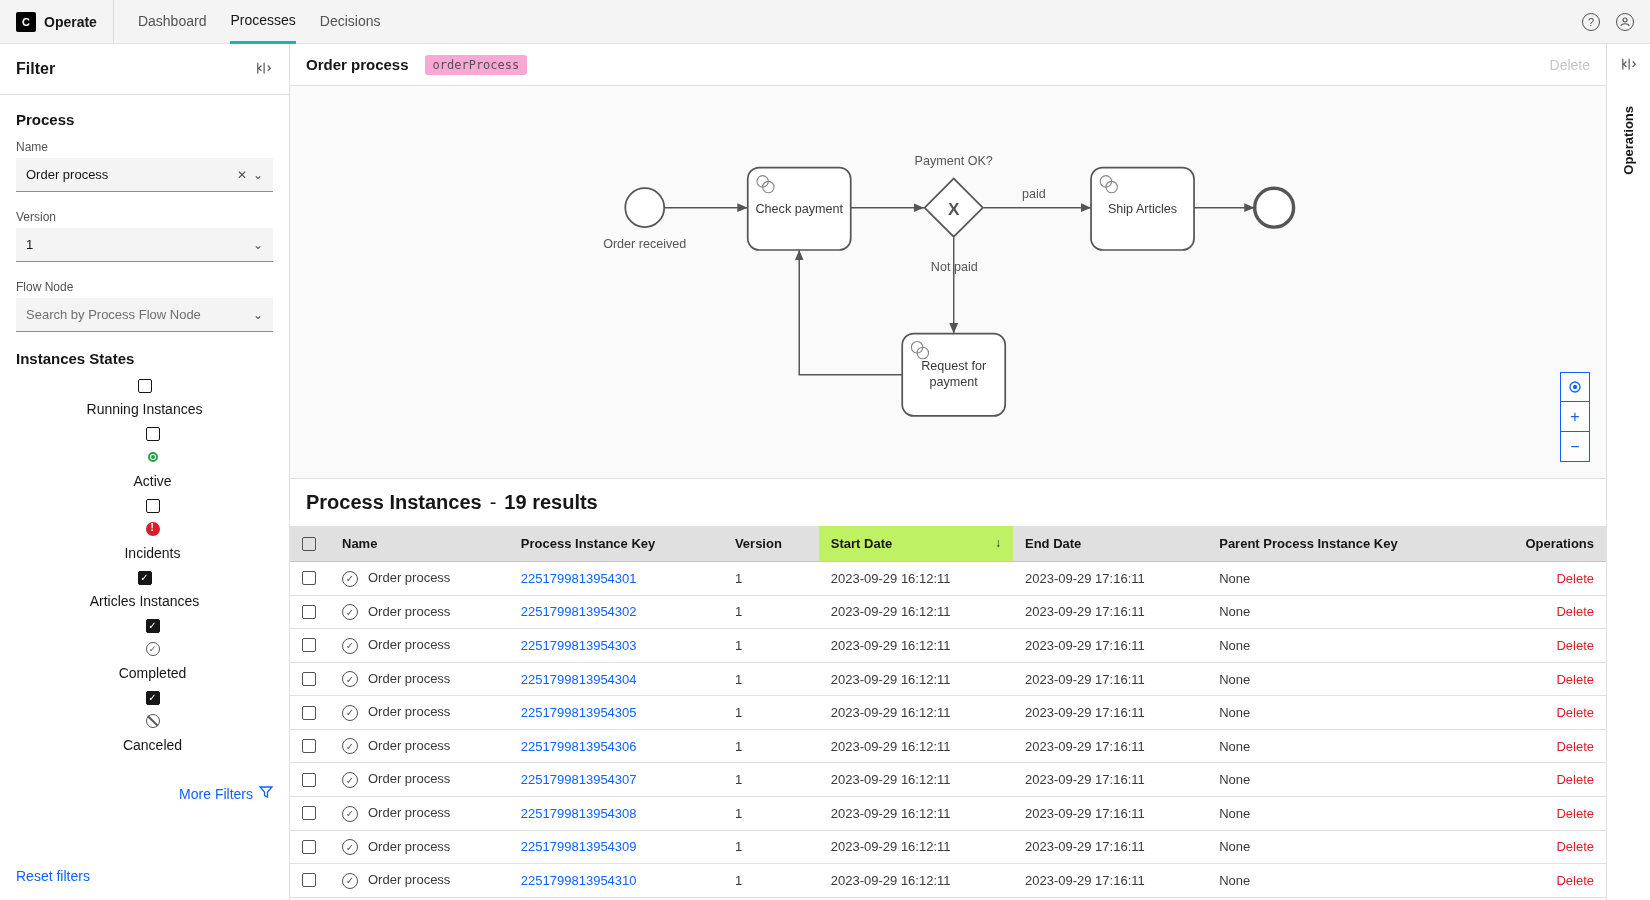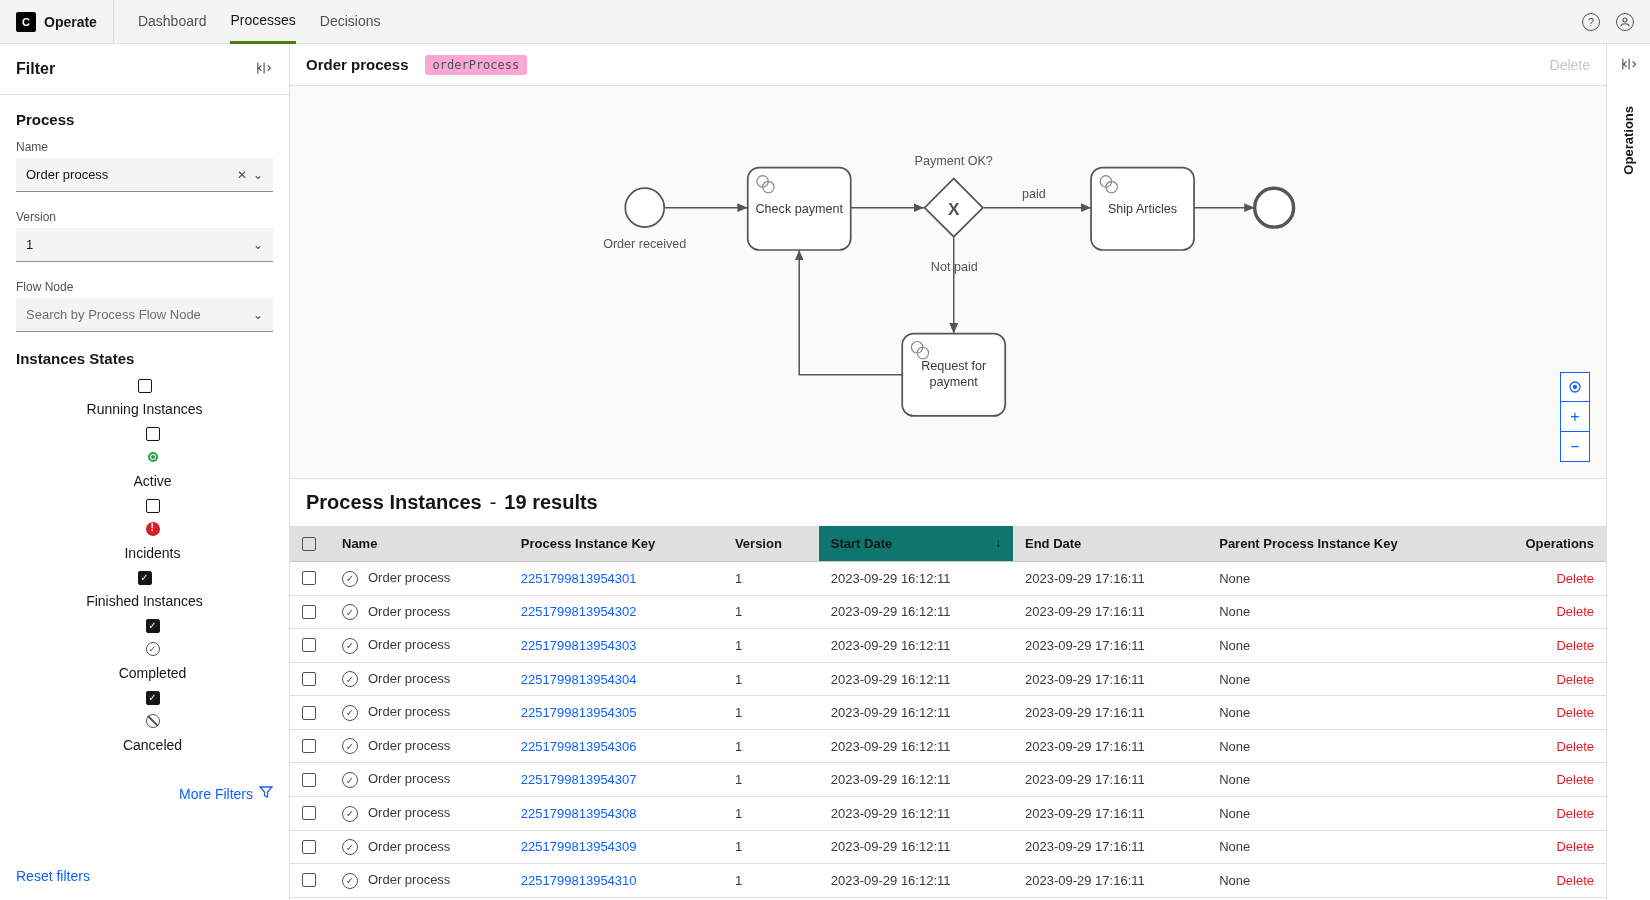--- a/index.html
+++ b/index.html
@@ -5,21 +5,21 @@
 * { box-sizing: border-box; margin: 0; padding: 0; }
 body { font-family: -apple-system, BlinkMacSystemFont, "Segoe UI", Arial, sans-serif; font-size: 14px; color: #161616; background: #fff; }
 
 
 .header { height: 44px; border-bottom: 1px solid #e0e0e0; display: flex; align-items: center; padding: 0 16px; background: #f4f4f4; }
 .logo-block { display: flex; align-items: center; gap: 8px; padding-right: 16px; border-right: 1px solid #ddd; height: 44px; }
 .logo-square { width: 20px; height: 20px; background: #000; color: #fff; display:flex; align-items:center; justify-content:center; font-weight:700; font-size:11px; border-radius:2px;}
 .logo-text { font-weight: 600; }
 .nav-tabs { display: flex; margin-left: 24px; gap: 24px; height: 44px; align-items: stretch; }
 .nav-tab { display: flex; align-items: center; color: #525252; cursor: pointer; border-bottom: 2px solid transparent; }
-.nav-tab.active { color: #161616; border-bottom: 3px solid #4d7c0f; font-weight: 500;}
+.nav-tab.active { color: #161616; border-bottom: 3px solid #14b8a6; font-weight: 500;}
 .header-right { margin-left: auto; display: flex; gap: 16px; align-items: center; }
 .icon-circle { width: 18px; height: 18px; border: 1.5px solid #525252; border-radius: 50%; display:flex; align-items:center; justify-content:center; font-size:11px; color:#525252; }
 
 
 .body-wrap { display: flex; height: calc(100vh - 44px); min-height: 770px; }
 .sidebar { width: 290px; border-right: 1px solid #e0e0e0; display: flex; flex-direction: column; }
 .main { flex: 1; display: flex; flex-direction: column; position: relative; }
 .right-rail { width: 44px; border-left: 1px solid #e0e0e0; background:#fff; display:flex; flex-direction:column; align-items:center; padding-top:12px; gap:16px; }
 .vertical-label { writing-mode: vertical-rl; transform: rotate(180deg); font-weight:600; font-size:13px; margin-top: 16px; }
 
@@ -67,21 +67,21 @@
 .dc-btn + .dc-btn { border-top:none;}
 
 
 .results-head { padding: 12px 16px; display:flex; align-items:flex-end; gap:8px; font-size:20px;}
 .results-head .rt { font-weight:600;}
 
 
 .table-wrap { flex:1; overflow:auto;}
 table { width:100%; border-collapse: collapse;}
 thead th { background:#e0e0e0; text-align:left; font-size:13px; font-weight:600; padding:10px 12px; border-bottom:1px solid #c6c6c6; position:sticky; top:0;}
-thead th.sorted { background:#0f766e;margin-top:47px;}
+thead th.sorted { background:#bef264;margin-top:47px;}
 tbody td { padding:8px 12px; border-bottom:1px solid #e0e0e0; font-size:13px; color:#393939;}
 .cell-cb { width:40px;}
 .cell-check { width:14px; height:14px; border:1px solid #525252; border-radius:2px;}
 .status-icon { width:16px; height:16px; border:1.5px solid #525252; border-radius:50%; display:inline-flex; align-items:center; justify-content:center; font-size:10px; color:#525252; margin-right:10px; vertical-align:middle;}
 .key-link { color:#0f62fe; cursor:pointer;}
 .del-link { color:#da1e28; cursor:pointer;}
 th .sort-arrow { float:right; font-size:12px;}
 
 .collapse-icon { width:18px; height:18px; display:flex; align-items:center; justify-content:center; cursor:pointer;}
 .collapse-icon svg { stroke:#525252;}
@@ -170,21 +170,21 @@
       </div>
       <div class="state-item indent">
         <div class="checkbox"></div>
         <div class="state-icon">
             <div class="icon-incident"></div>
           </div>
         <span>Incidents</span>
       </div>
       <div class="state-item">
         <div class="checkbox checked"></div>
-        <span>Finished Instances</span>
+        <span>Articles Instances</span>
       </div>
       <div class="state-item indent">
         <div class="checkbox checked"></div>
         <div class="state-icon">
             <div class="icon-comp">✓</div>
           </div>
         <span>Completed</span>
       </div>
       <div class="state-item indent">
         <div class="checkbox checked"></div>

